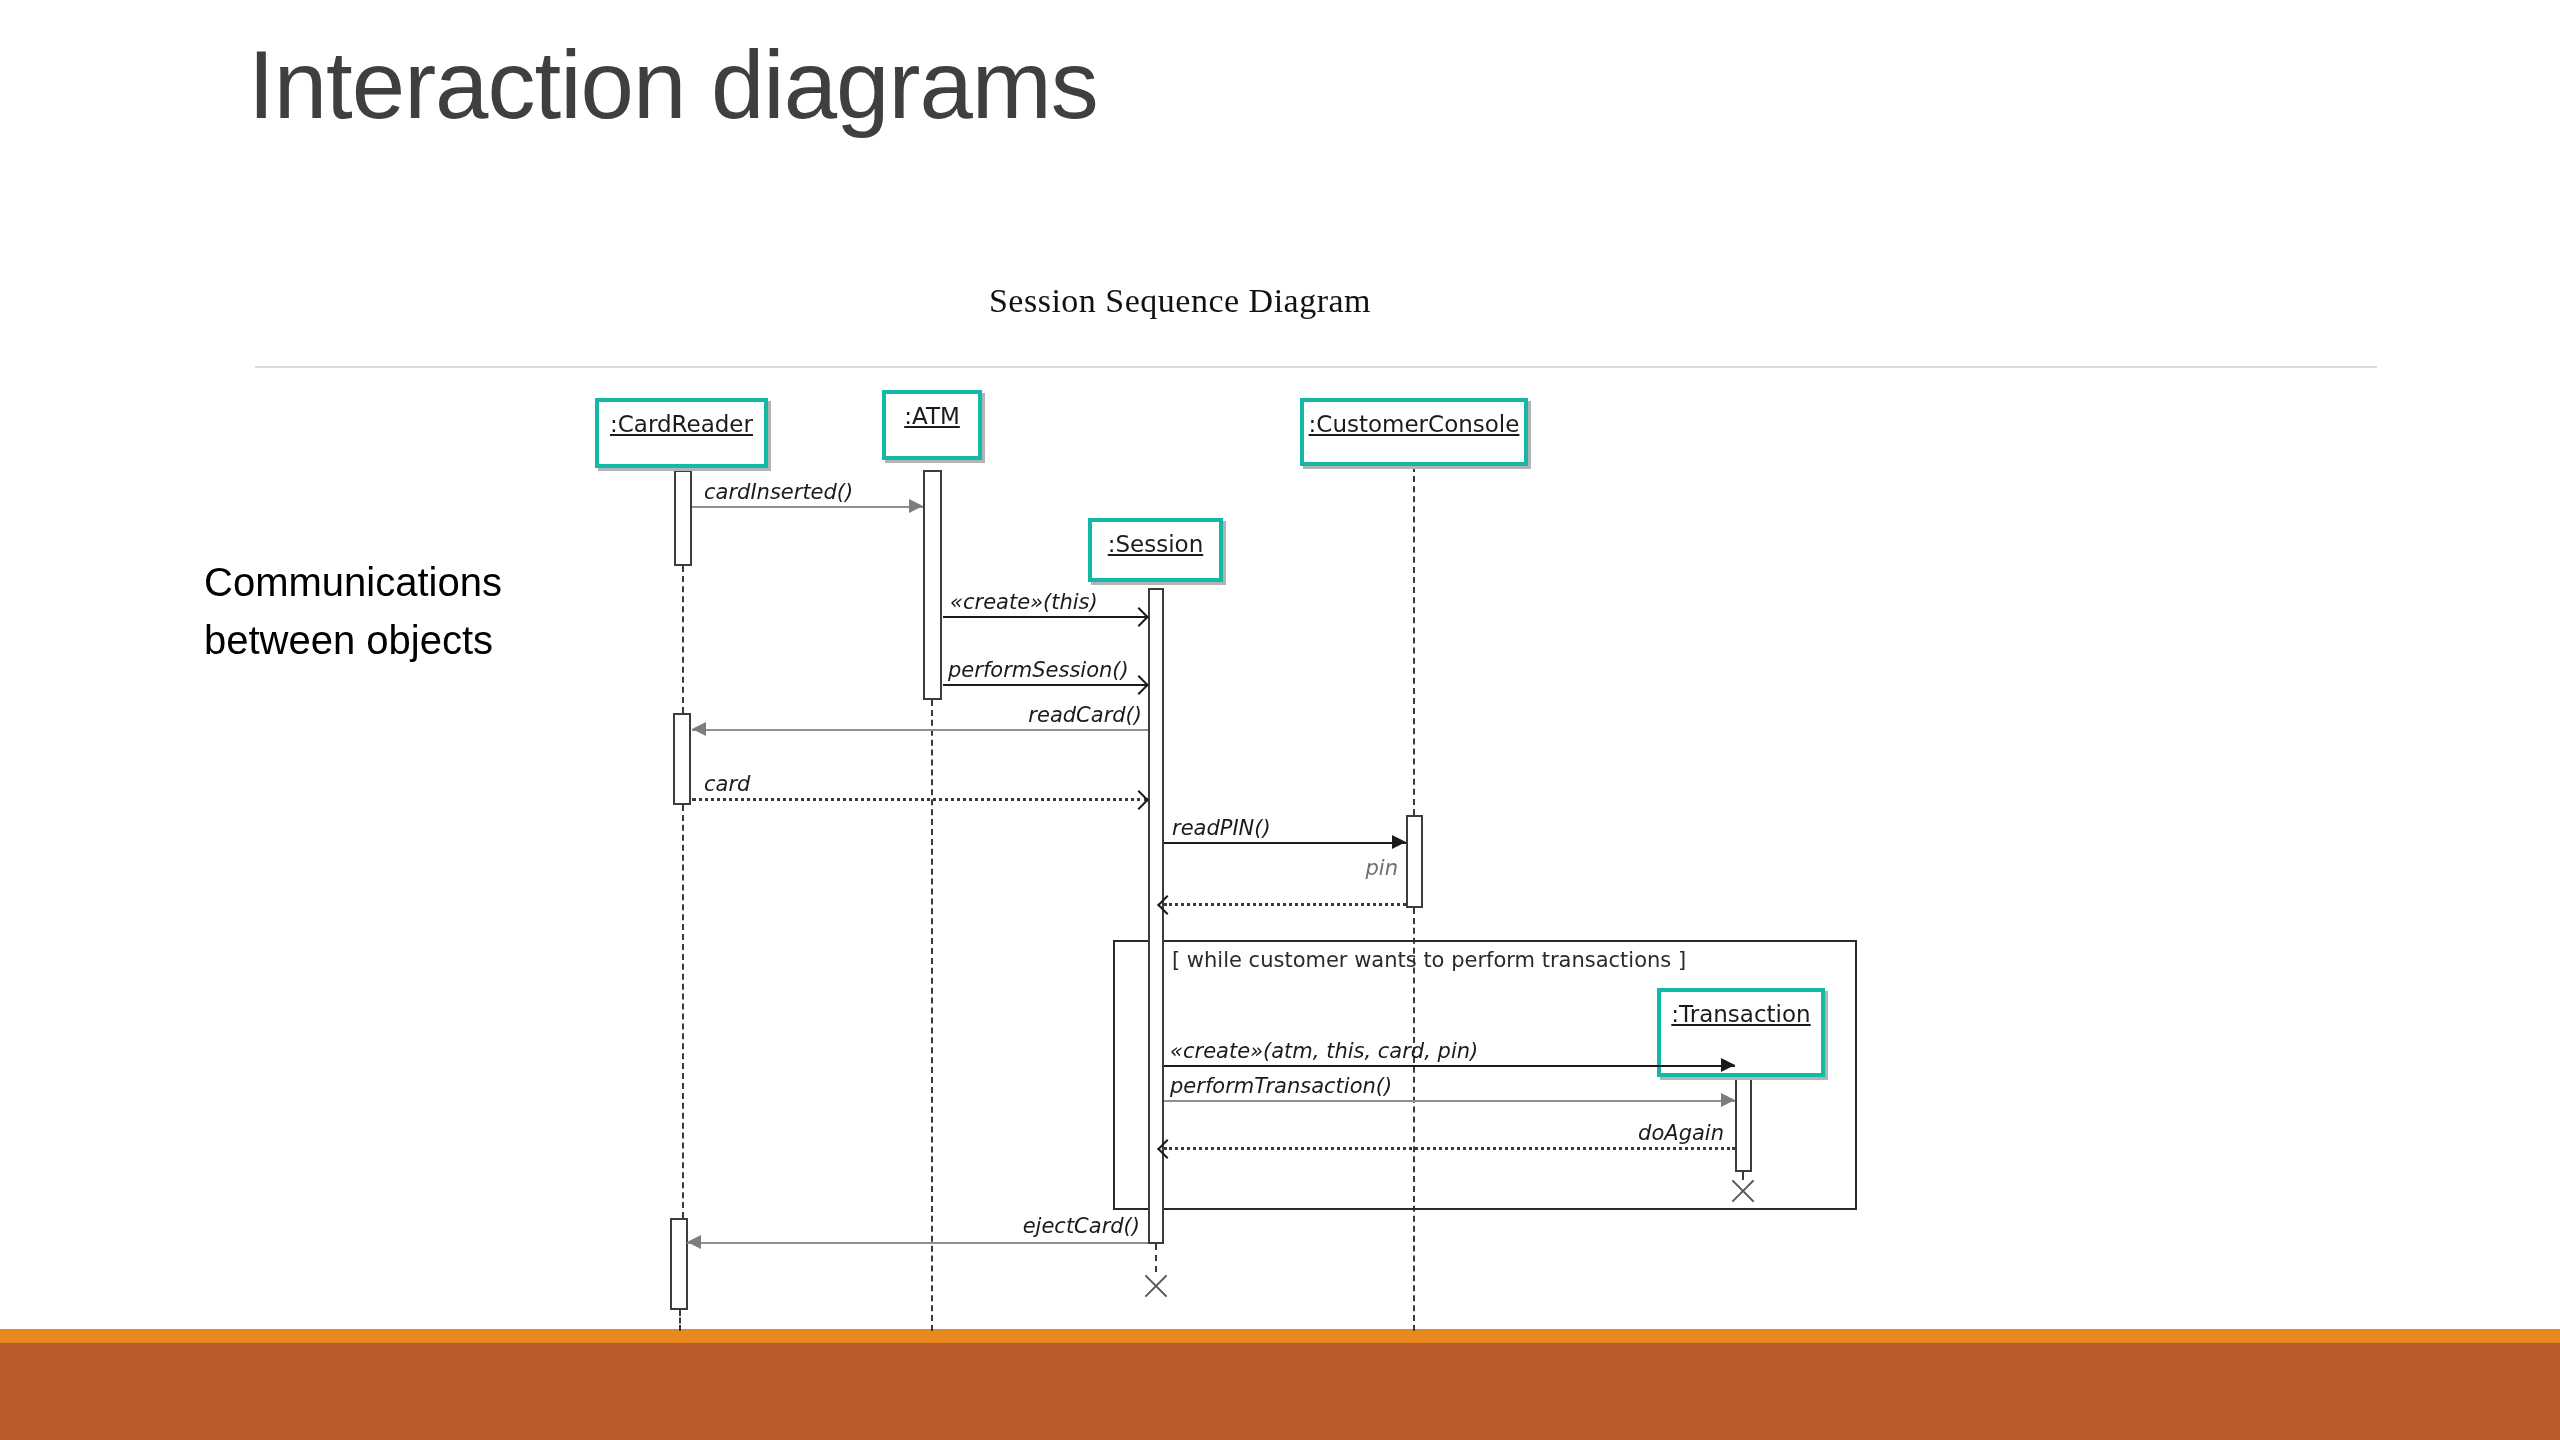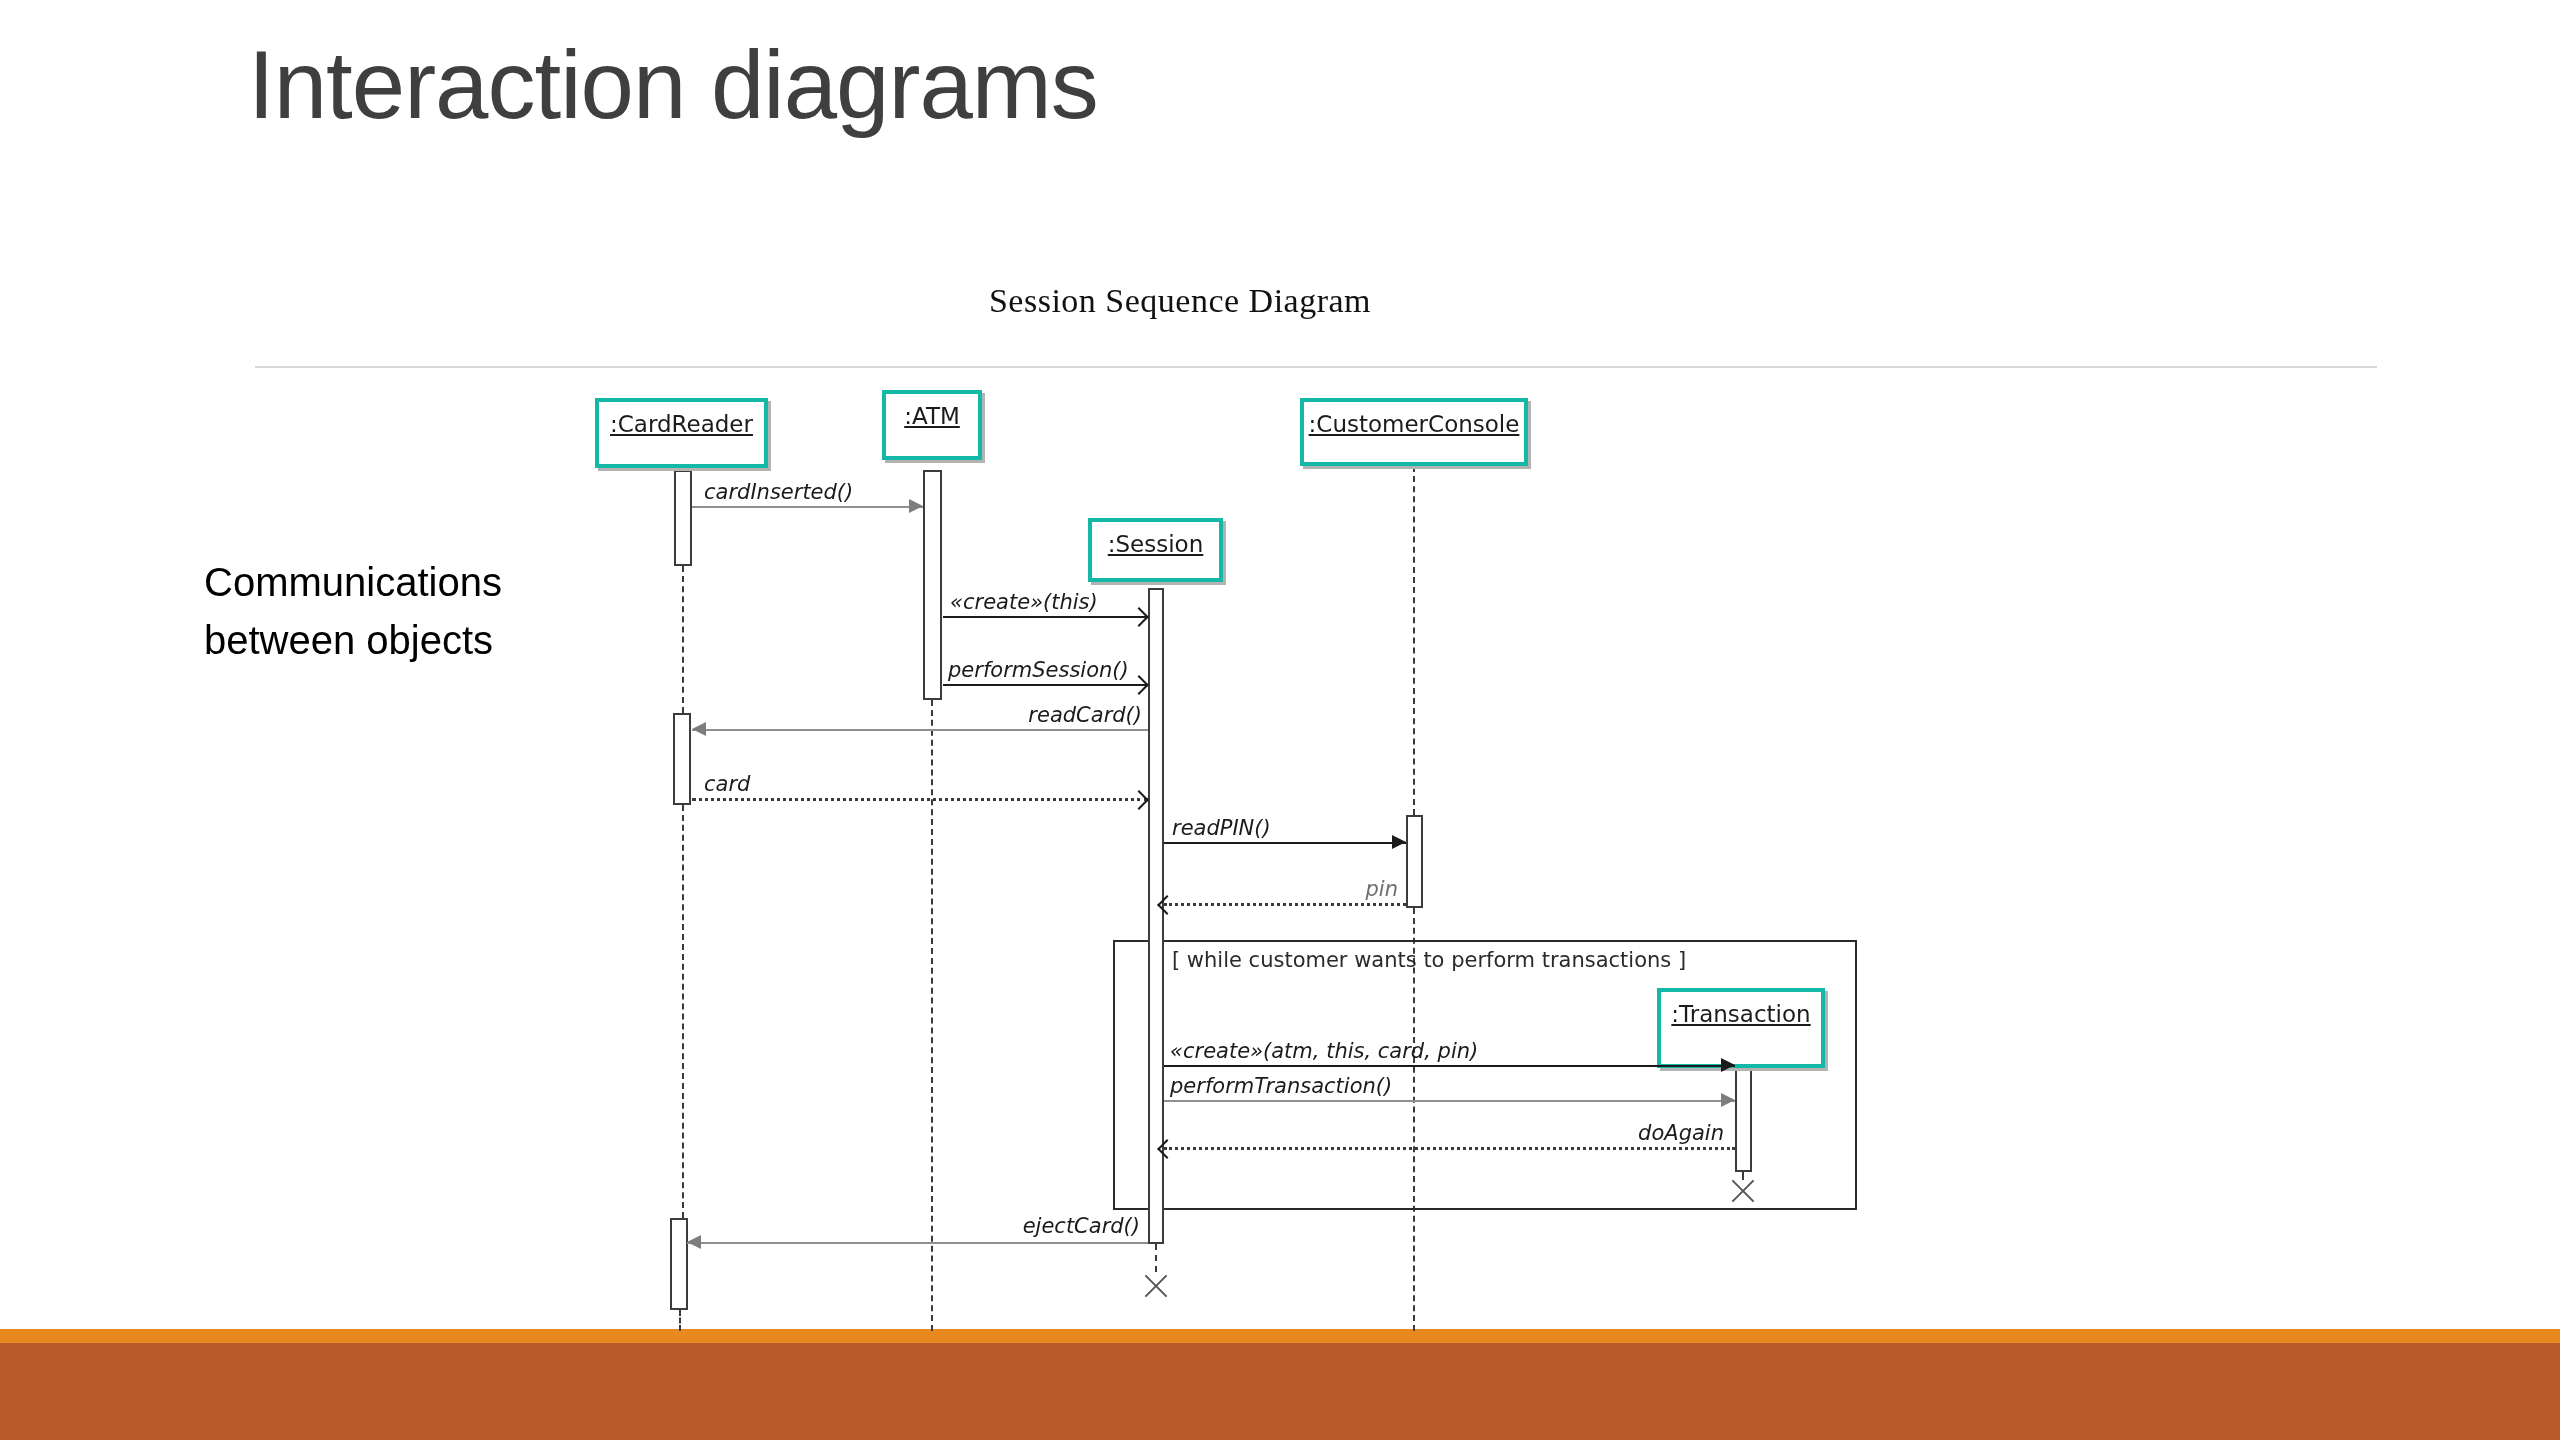--- a/index.html
+++ b/index.html
@@ -116,21 +116,21 @@
 </div>
 <div class="abs box" style="left:882px;top:390px;width:100px;height:70px;">
   <span>:ATM</span>
 </div>
 <div class="abs box" style="left:1088px;top:518px;width:135px;height:64px;">
   <span>:Session</span>
 </div>
 <div class="abs box" style="left:1300px;top:398px;width:228px;height:68px;">
   <span>:CustomerConsole</span>
 </div>
-<div class="abs box" style="left:1657px;top:988px;width:168px;height:80px;">
+<div class="abs box" style="left:1657px;top:988px;width:168px;height:89px;">
   <span>:Transaction</span>
 </div>
 
 <div class="abs line gray" style="left:692px;top:506px;width:231px;"></div>
 <div class="abs ah fr gray" style="left:909px;top:499px;"></div>
 <div class="abs mlabel" style="left:704px;top:480px;">cardInserted()</div>
 
 <div class="abs line" style="left:943px;top:616px;width:205px;"></div>
 <div class="abs ah or" style="left:1132px;top:610px;"></div>
 <div class="abs mlabel" style="left:950px;top:590px;">«create»(this)</div>
@@ -146,21 +146,21 @@
 <div class="abs line dotted" style="left:692px;top:798px;width:456px;"></div>
 <div class="abs ah or" style="left:1132px;top:793px;"></div>
 <div class="abs mlabel" style="left:704px;top:772px;">card</div>
 
 <div class="abs line" style="left:1164px;top:842px;width:242px;"></div>
 <div class="abs ah fr" style="left:1392px;top:835px;"></div>
 <div class="abs mlabel" style="left:1172px;top:816px;">readPIN()</div>
 
 <div class="abs line dotted" style="left:1164px;top:903px;width:242px;"></div>
 <div class="abs ah ol" style="left:1160px;top:898px;"></div>
-<div class="abs mlabel right dim" style="left:1278px;top:877px;width:120px;">pin</div>
+<div class="abs mlabel right dim" style="left:1278px;top:856px;width:120px;">pin</div>
 
 <div class="abs line" style="left:1164px;top:1065px;width:571px;"></div>
 <div class="abs ah fr" style="left:1721px;top:1058px;"></div>
 <div class="abs mlabel" style="left:1170px;top:1039px;">«create»(atm, this, card, pin)</div>
 
 <div class="abs line gray" style="left:1164px;top:1100px;width:571px;"></div>
 <div class="abs ah fr gray" style="left:1721px;top:1093px;"></div>
 <div class="abs mlabel" style="left:1170px;top:1074px;">performTransaction()</div>
 
 <div class="abs line dotted" style="left:1164px;top:1147px;width:571px;"></div>

